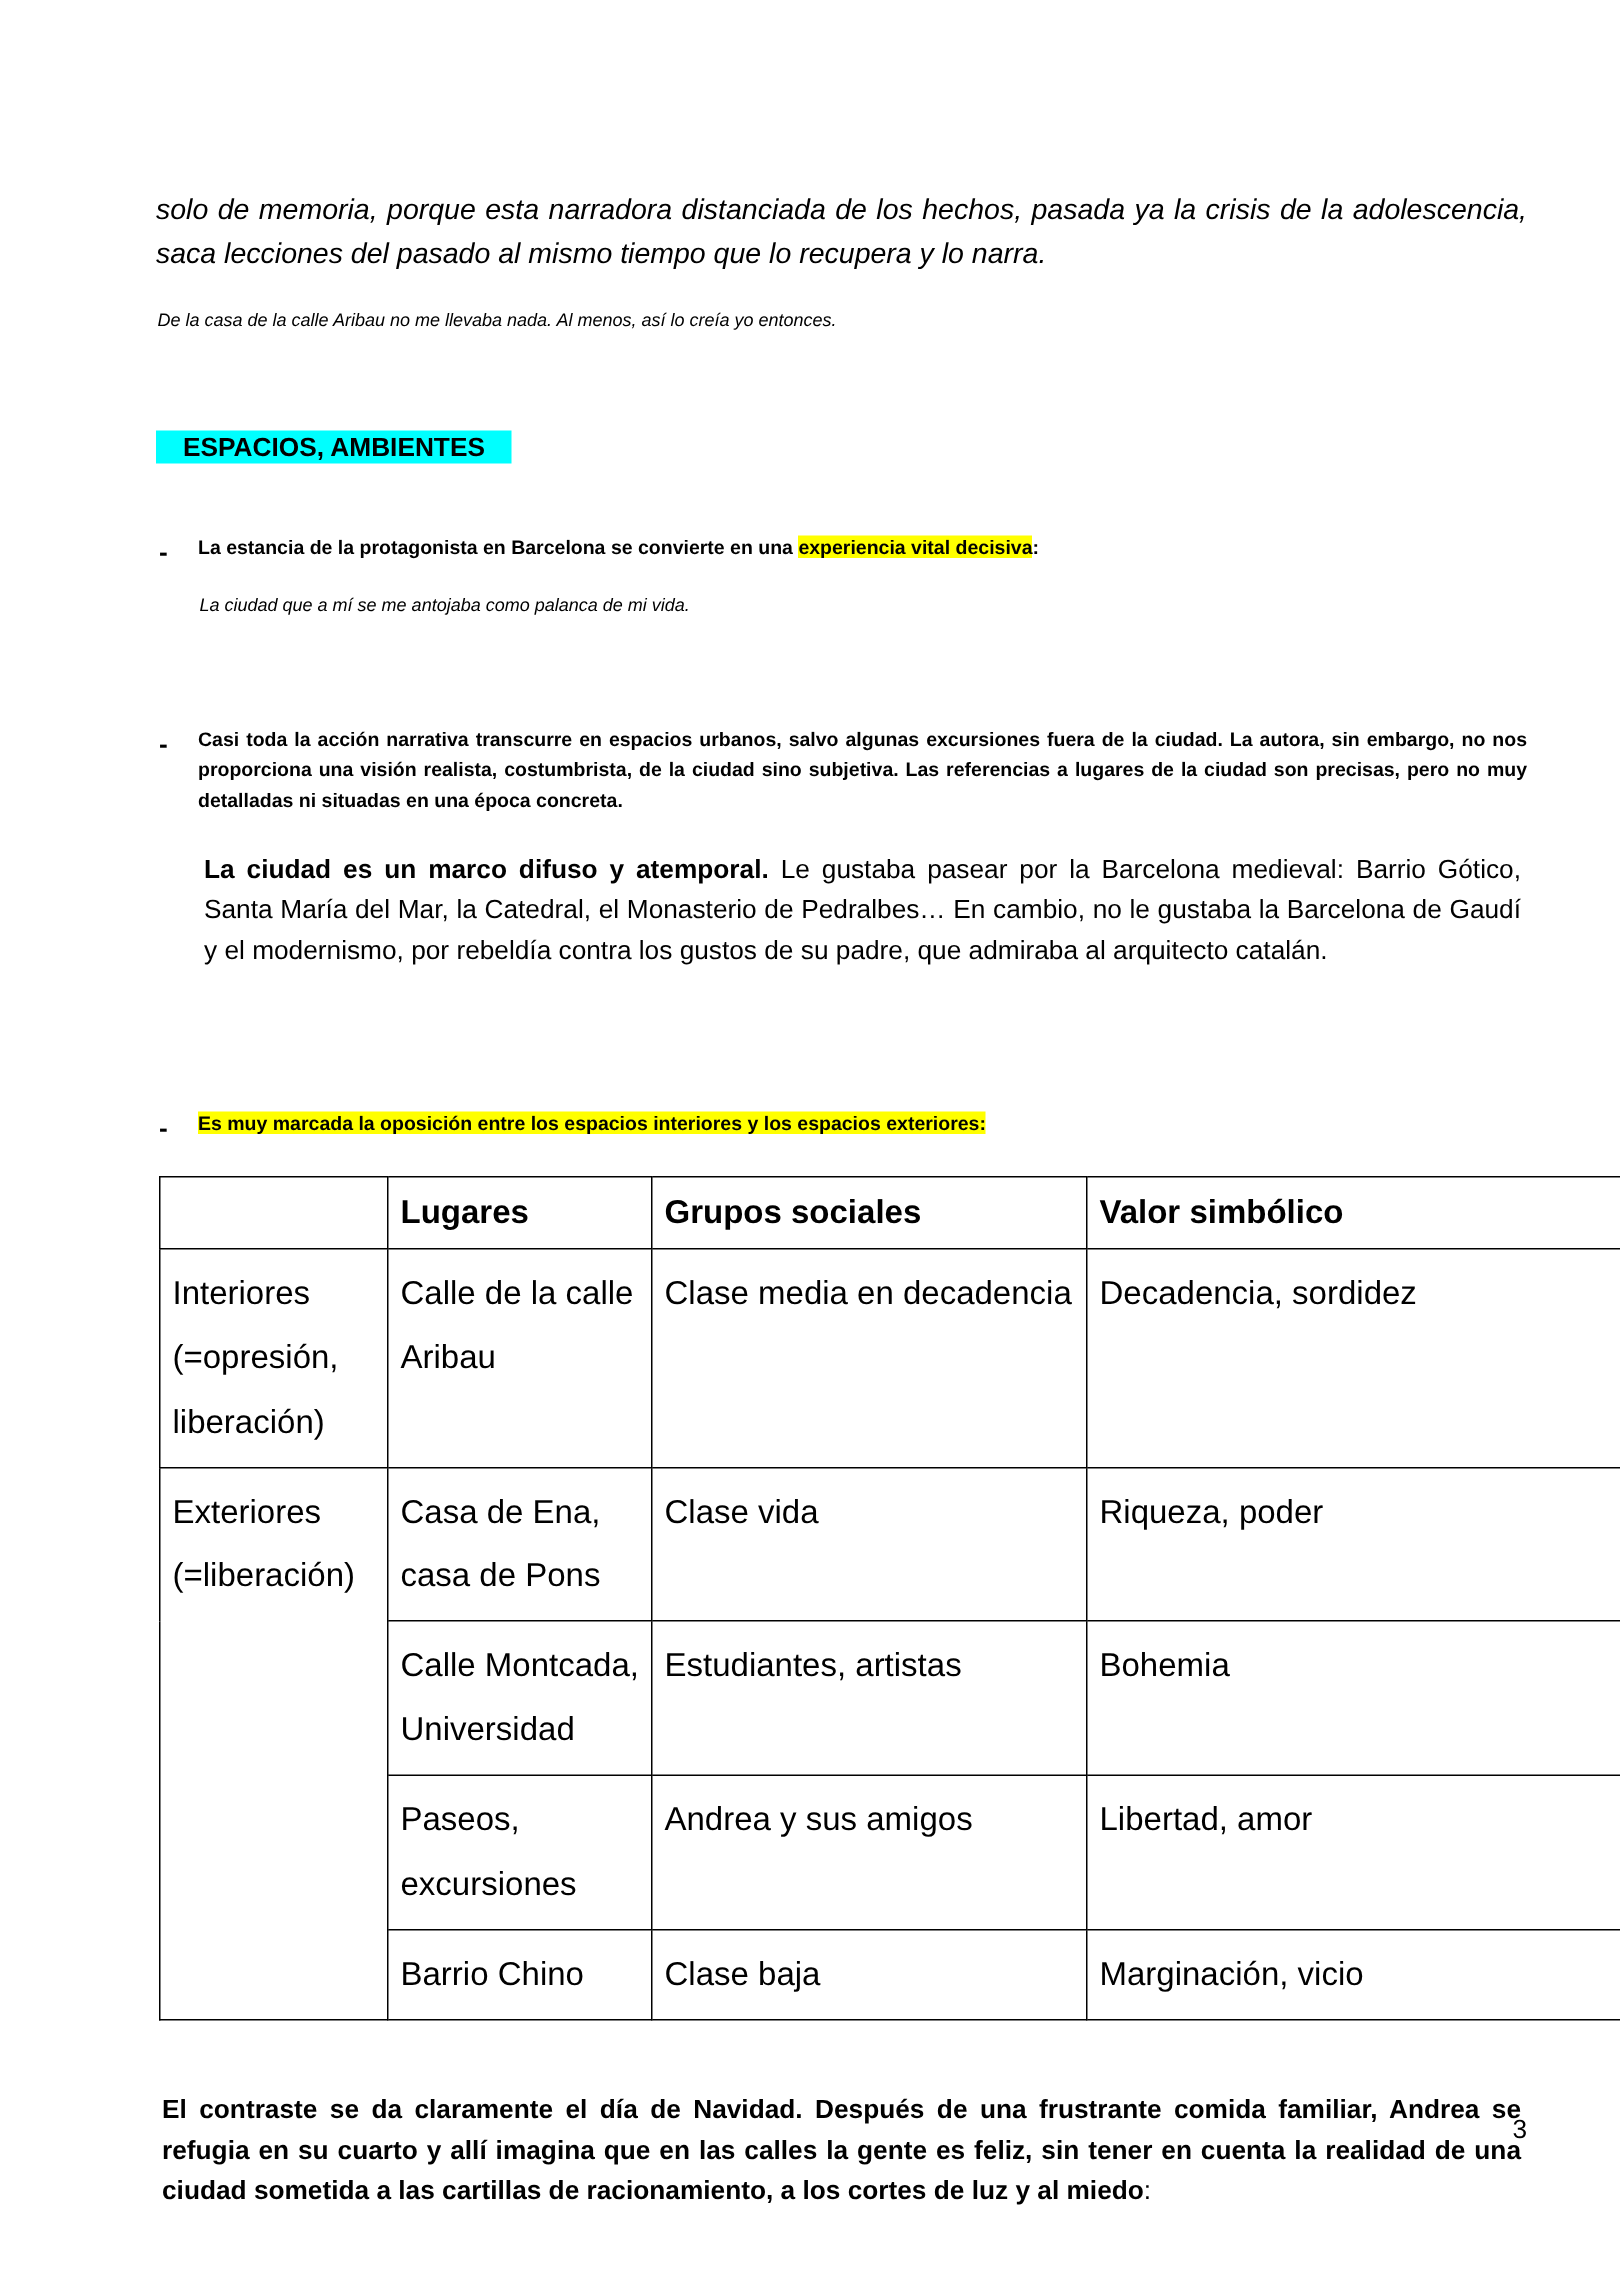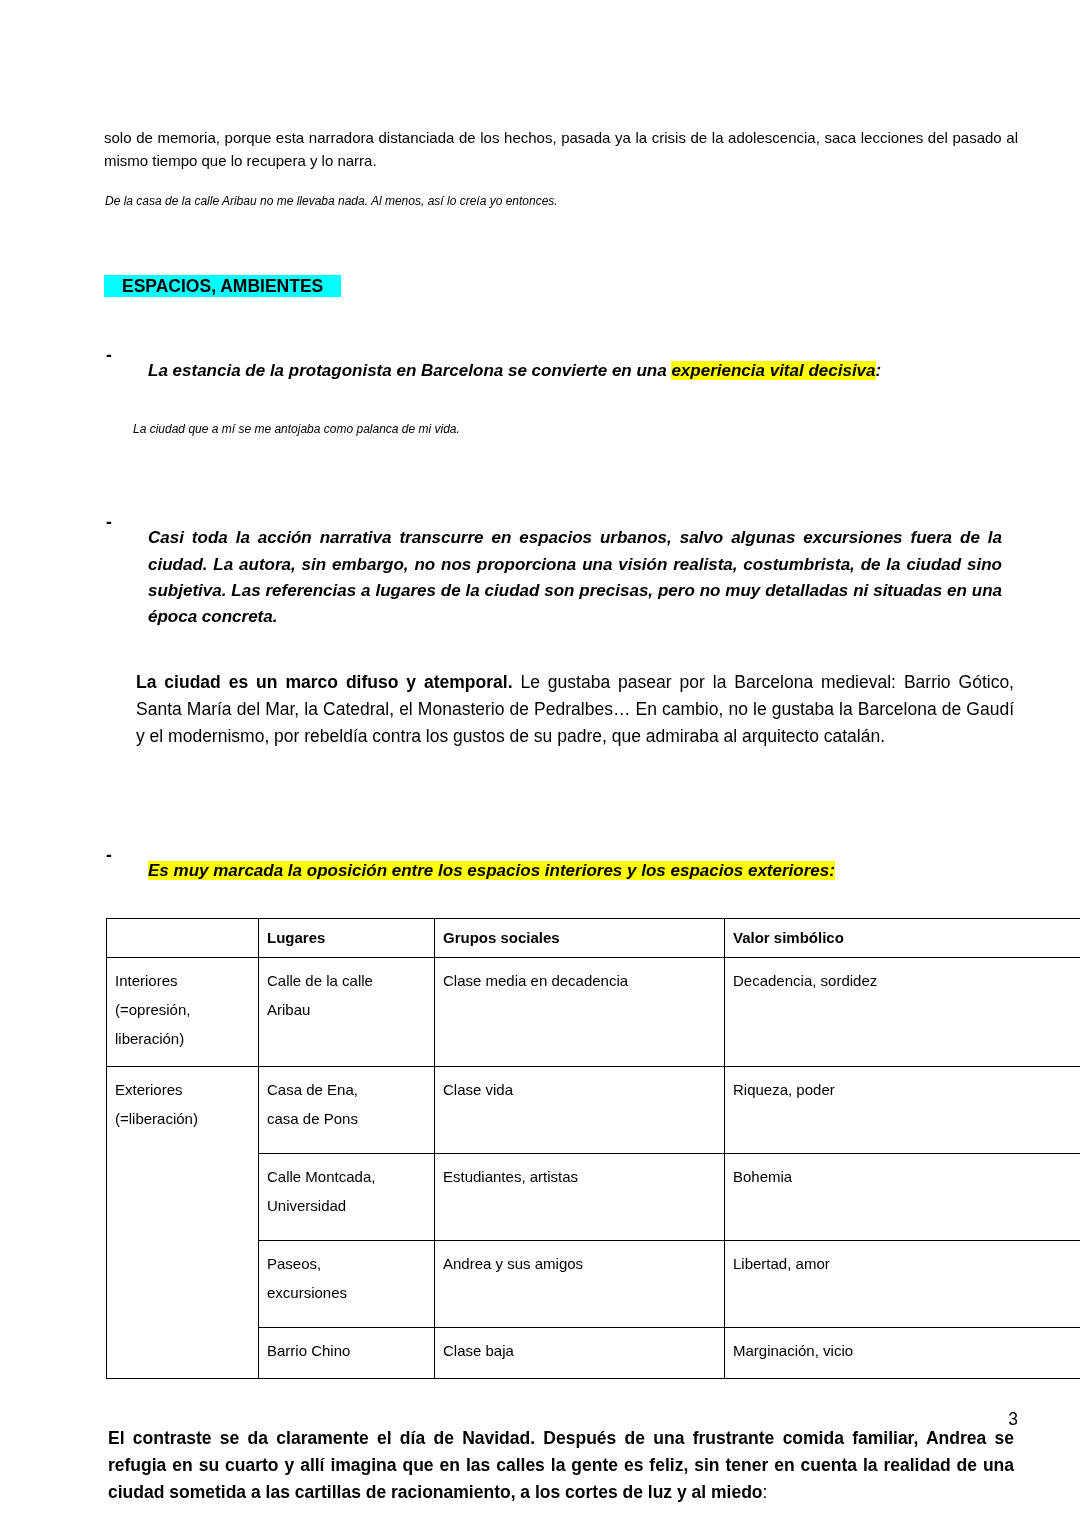--- a/index.html
+++ b/index.html
@@ -26,24 +26,25 @@
 
   .content {
     position: absolute;
     left: 104px;
     top: 126px;
     width: 914px;
   }
 
   p.body-text {
     margin: 0;
-    font-size: 15px;
+    font-size: 19px;
     line-height: 1.55;
     text-align: justify;
     text-justify: inter-word;
+    font-style: italic;
   }
 
   p.quote {
     margin: 1px;
     font-size: 12px;
     line-height: 1.55;
     font-style: italic;
     text-align: left;
   }
 
@@ -81,27 +82,26 @@
     font-weight: bold;
     text-align: left;
     padding-left: 2px;
     box-sizing: border-box;
   }
   .bullet-body {
     flex: 1 1 auto;
     min-width: 0;
   }
   .bullet-text {
-    margin: 16px;
-    font-size: 17px;
+    margin: 0;
+    font-size: 13px;
     font-weight: bold;
     line-height: 1.55;
     text-align: justify;
     text-justify: inter-word;
-    font-style: italic;
   }
   .bullet-text.nojust { text-align: left; }
 
   .hl-yellow {
     background-color: #ffff00;
     box-decoration-break: clone;
     -webkit-box-decoration-break: clone;
   }
 
   .mixed-para {
@@ -117,21 +117,21 @@
   table.matrix {
     border-collapse: collapse;
     width: 911px;
     margin-left: 2px;
     table-layout: fixed;
   }
   table.matrix td, table.matrix th {
     border: 1.4px solid #000000;
     vertical-align: top;
     padding: 8px 7px 8px 8px;
-    font-size: 15px;
+    font-size: 22px;
     line-height: 1.95;
     text-align: left;
     font-weight: normal;
     word-wrap: break-word;
     margin-top: 48px;
   }
   table.matrix th {
     font-weight: bold;
     line-height: 1.3;
     padding-top: 9px;

